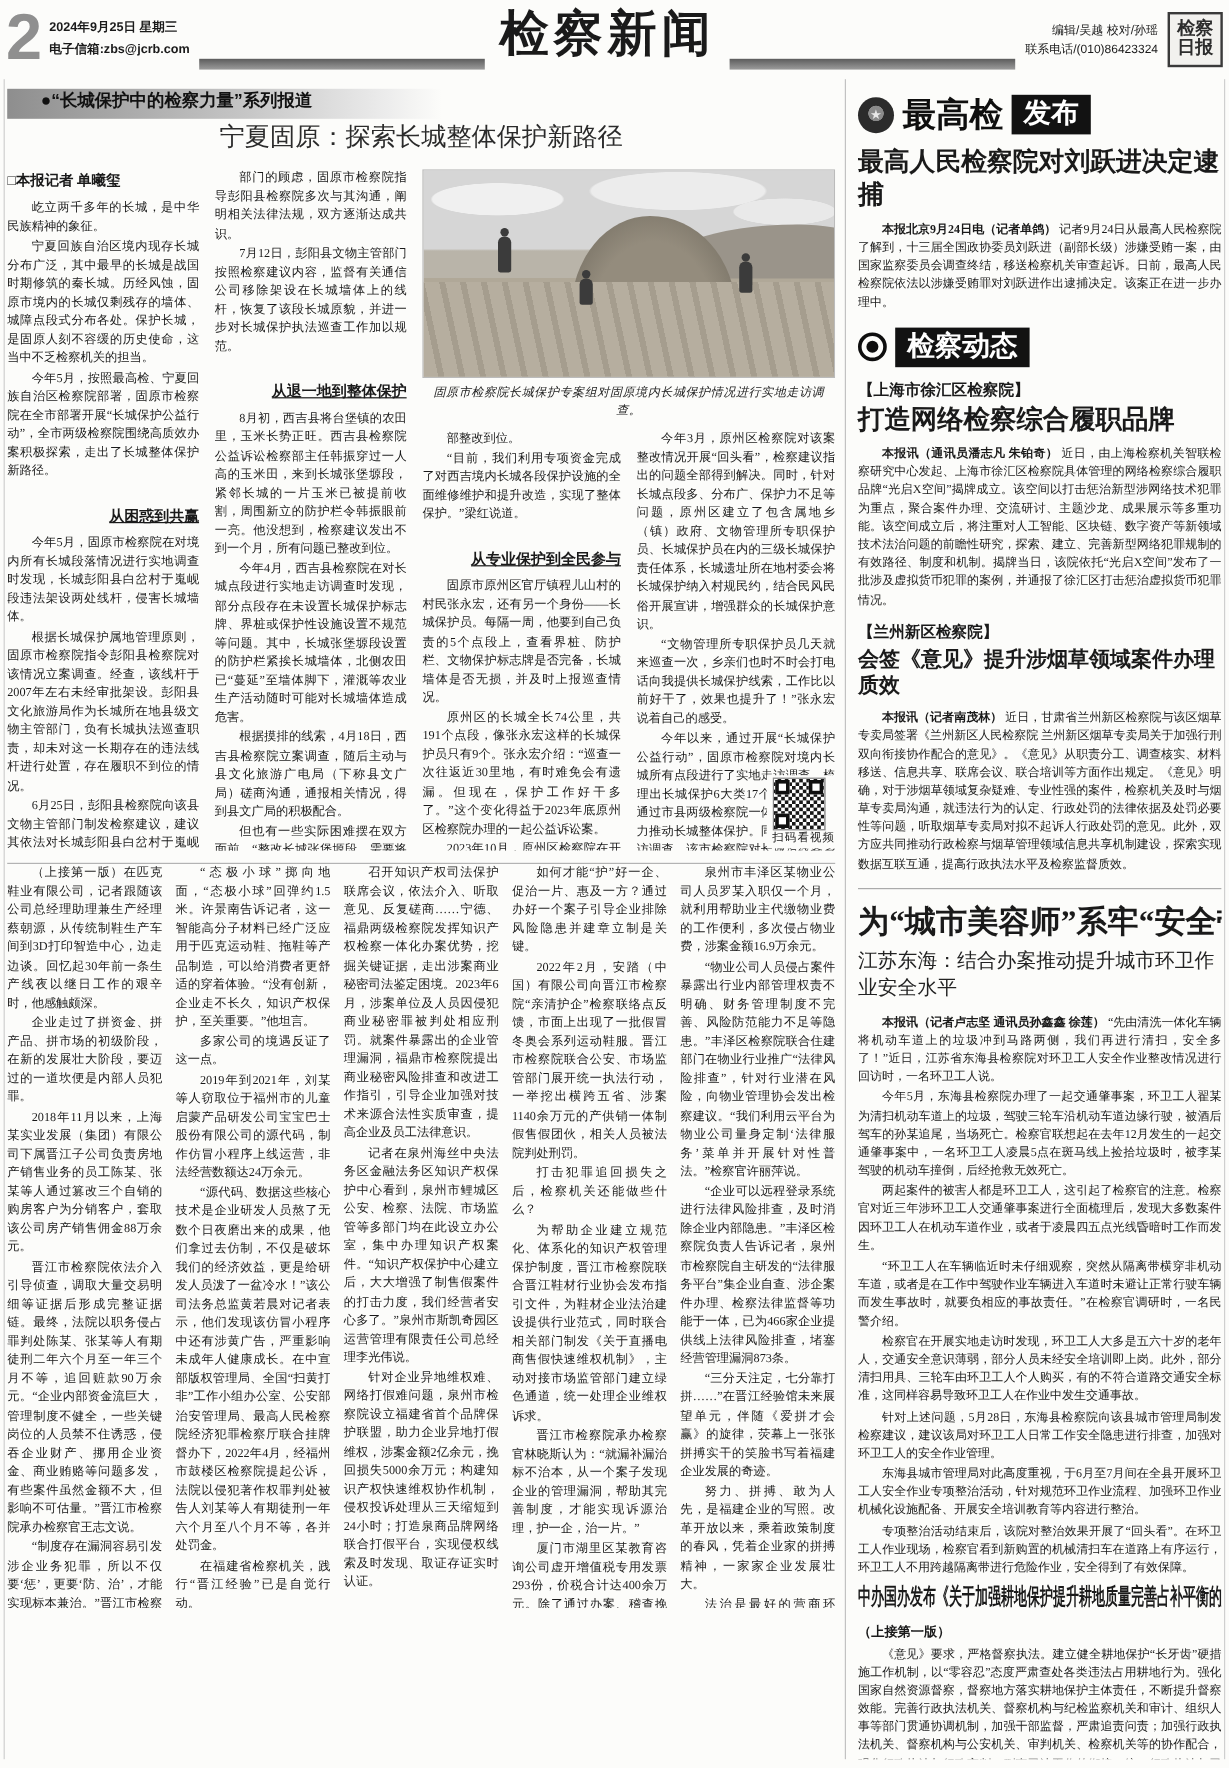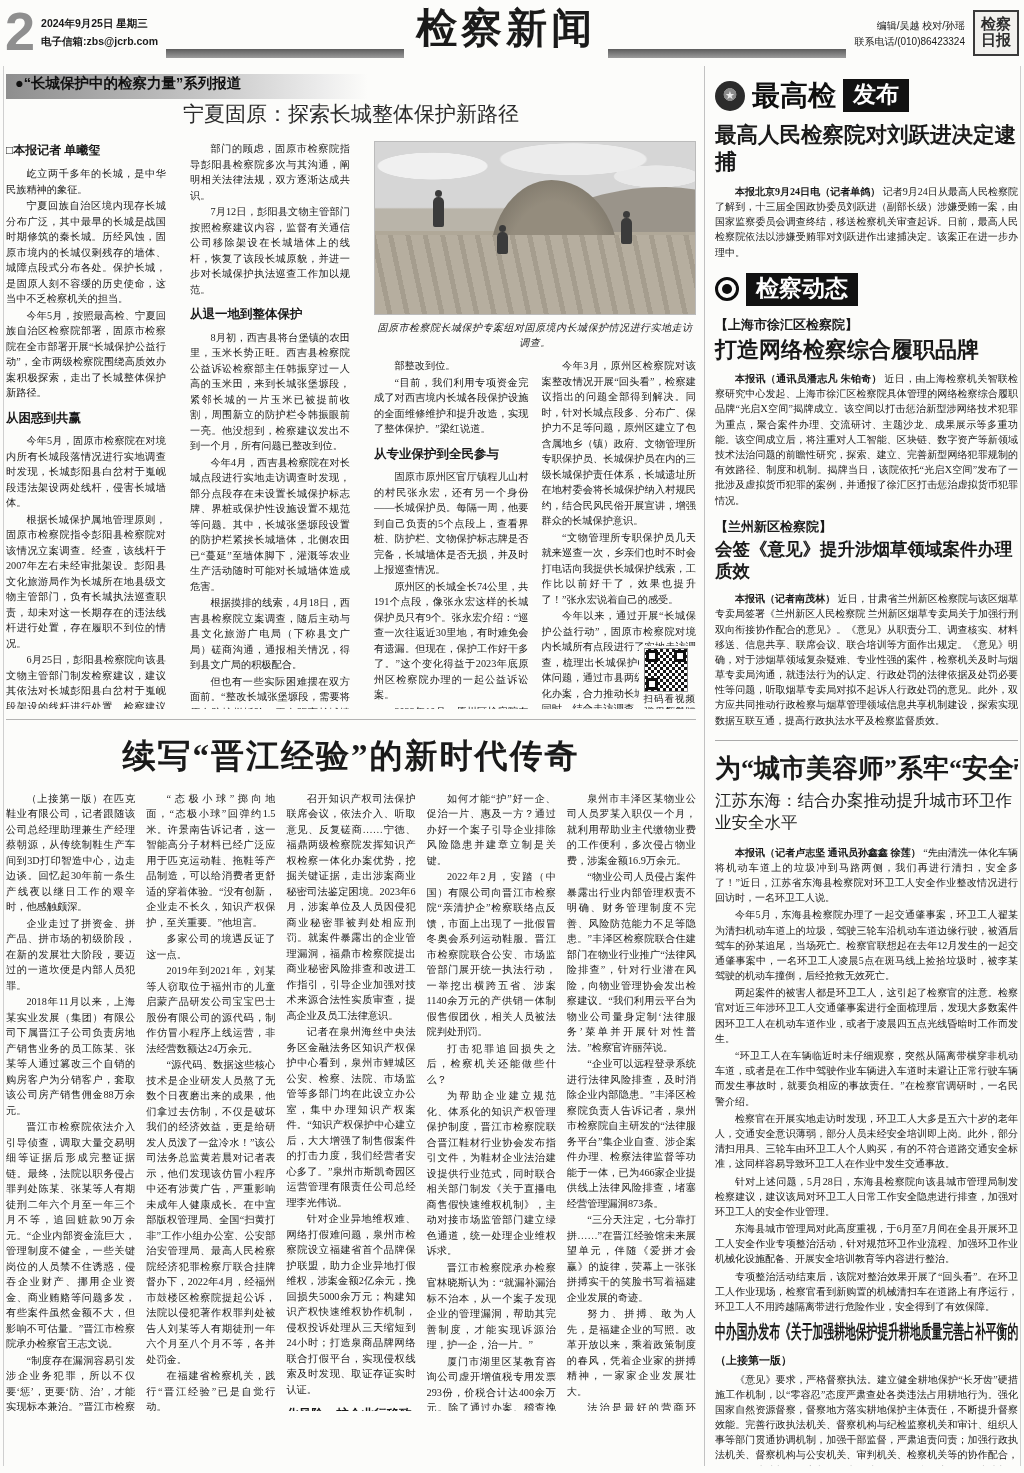--- a/index.html
+++ b/index.html
@@ -16,33 +16,33 @@
   .mast-bar{height:9px;background:linear-gradient(180deg,#5c5c5c,#9c9c9c);align-self:flex-end;margin-bottom:8px;flex:1;}
   .section-title{font:900 41px/1.1 "Liberation Sans",sans-serif;margin:0 12px;letter-spacing:4px;flex:none;}
   .editors{font:10px/1.55 "Liberation Sans",sans-serif;margin:12px 8px 0;text-align:right;white-space:nowrap;flex:none;}
   .logo{flex:none;width:46px;height:46px;border:2px solid #3a3a3a;box-sizing:border-box;margin-top:4px;display:flex;align-items:center;justify-content:center;background:#f2f1ee;}
   .logo-inner{width:34px;font:bold 15px/1.05 "Liberation Serif",serif;color:#2c2c2c;word-break:break-all;text-align:center;}
   
   .content{display:flex;padding:0 2px;border-left:1px solid #cfcfcf;border-right:1px solid #cfcfcf;}
   .left-region{width:690px;flex:none;padding-right:8px;}
   .right-region{flex:1;border-left:1px solid #c2c2c2;padding-left:10px;height:1400px;overflow:hidden;}
   
-  .kicker{width:362px;height:25px;line-height:25px;padding-left:9px;box-sizing:border-box;margin:8px 0 2px;
+  .kicker{width:362px;height:25px;line-height:25px;padding-left:28px;box-sizing:border-box;margin:8px 0 2px;
     font:bold 14.5px "Liberation Sans",sans-serif;color:#111;
     background:linear-gradient(90deg,#8e8e8e,#c6c6c6 55%,#ededed 88%,#fcfcfa);}
   .lead-headline{text-align:center;font:900 45px/1.12 "Liberation Serif",serif;margin:10px 0 4px;letter-spacing:1px;}
   .lead-subtitle{text-align:center;font:400 21px/1.3 "Liberation Serif",serif;color:#2b2b2b;margin:0 0 13px;}
-  .lead-body{display:flex;gap:24px;height:568px;overflow:hidden;}
+  .lead-body{display:flex;gap:13px;height:568px;overflow:hidden;}
   .colA{flex:0 0 160px;overflow:hidden;}
   .col-photo-wrap{flex:1;display:flex;flex-direction:column;min-width:0;}
   .sub-cols{display:flex;gap:13px;flex:1;overflow:hidden;}
   .sub-cols .colA{flex:1;}
   .qr-host{position:relative;}
   .para{font-size:10.2px;line-height:1.52;text-align:justify;text-indent:2em;margin:0 0 1px;}
-  .subhead{font:bold 12.5px/1.3 "Liberation Sans",sans-serif;text-align:left;margin:9px 0 7px;}
+  .subhead{font:bold 12.5px/1.3 "Liberation Sans",sans-serif;text-align:right;margin:21px 0 7px;text-decoration:underline;}
   .byline{font:bold 12px/1.5 "Liberation Serif",serif;margin:0 0 7px;}
   
   .photo-fig{margin:0 0 8px;}
   .photo{position:relative;height:172px;overflow:hidden;border:1px solid #bbb;
     background:
       radial-gradient(90px 22px at 18% 14%, #f0f0f0 0 60%, transparent 62%),
       radial-gradient(120px 26px at 62% 10%, #ececec 0 60%, transparent 62%),
       radial-gradient(70px 18px at 88% 20%, #e9e9e9 0 60%, transparent 62%),
       linear-gradient(180deg,#d6d6d6 0 38%,#b9b4a9 39% 52%,#b0a898 52%);}
   .hills{position:absolute;left:55%;top:26%;width:60%;height:26%;background:#9a948a;border-radius:60% 40% 0 0/100% 80% 0 0;}
@@ -179,21 +179,20 @@
                 </div>
               </div>
             </div>
           </div>
         </div>
       </article>
 
       <div class="hdivider"></div>
 
       <article>
-        <h2 class="jj-headline">续写“晋江经验”的新时代传奇</h2>
         <div class="jj-cols">
           <div class="colA">
               <p class="para">（上接第一版）在匹克鞋业有限公司，记者跟随该公司总经理助理兼生产经理蔡朝源，从传统制鞋生产车间到3D打印智造中心，边走边谈。回忆起30年前一条生产线夜以继日工作的艰辛时，他感触颇深。</p>
               <p class="para">企业走过了拼资金、拼产品、拼市场的初级阶段，在新的发展壮大阶段，要迈过的一道坎便是内部人员犯罪。</p>
               <p class="para">2018年11月以来，上海某实业发展（集团）有限公司下属晋江子公司负责房地产销售业务的员工陈某、张某等人通过篡改三个自销的购房客户为分销客户，套取该公司房产销售佣金88万余元。</p>
               <p class="para">晋江市检察院依法介入引导侦查，调取大量交易明细等证据后形成完整证据链。最终，法院以职务侵占罪判处陈某、张某等人有期徒刑二年六个月至一年三个月不等，追回赃款90万余元。“企业内部资金流巨大，管理制度不健全，一些关键岗位的人员禁不住诱惑，侵吞企业财产、挪用企业资金、商业贿赂等问题多发，有些案件虽然金额不大，但影响不可估量。”晋江市检察院承办检察官王志文说。</p>
               <p class="para">“制度存在漏洞容易引发涉企业务犯罪，所以不仅要‘惩’，更要‘防、治’，才能实现标本兼治。”晋江市检察院副检察长王加贺认为，严惩企业内部犯罪的同时，也要帮企业和企业家树立依法经营、用法维权的法治意识。</p>
             </div>
           <div class="colA">
               <p class="para">“态极小球”掷向地面，“态极小球”回弹约1.5米。许景南告诉记者，这一智能高分子材料已经广泛应用于匹克运动鞋、拖鞋等产品制造，可以给消费者更舒适的穿着体验。“没有创新，企业走不长久，知识产权保护，至关重要。”他坦言。</p>

